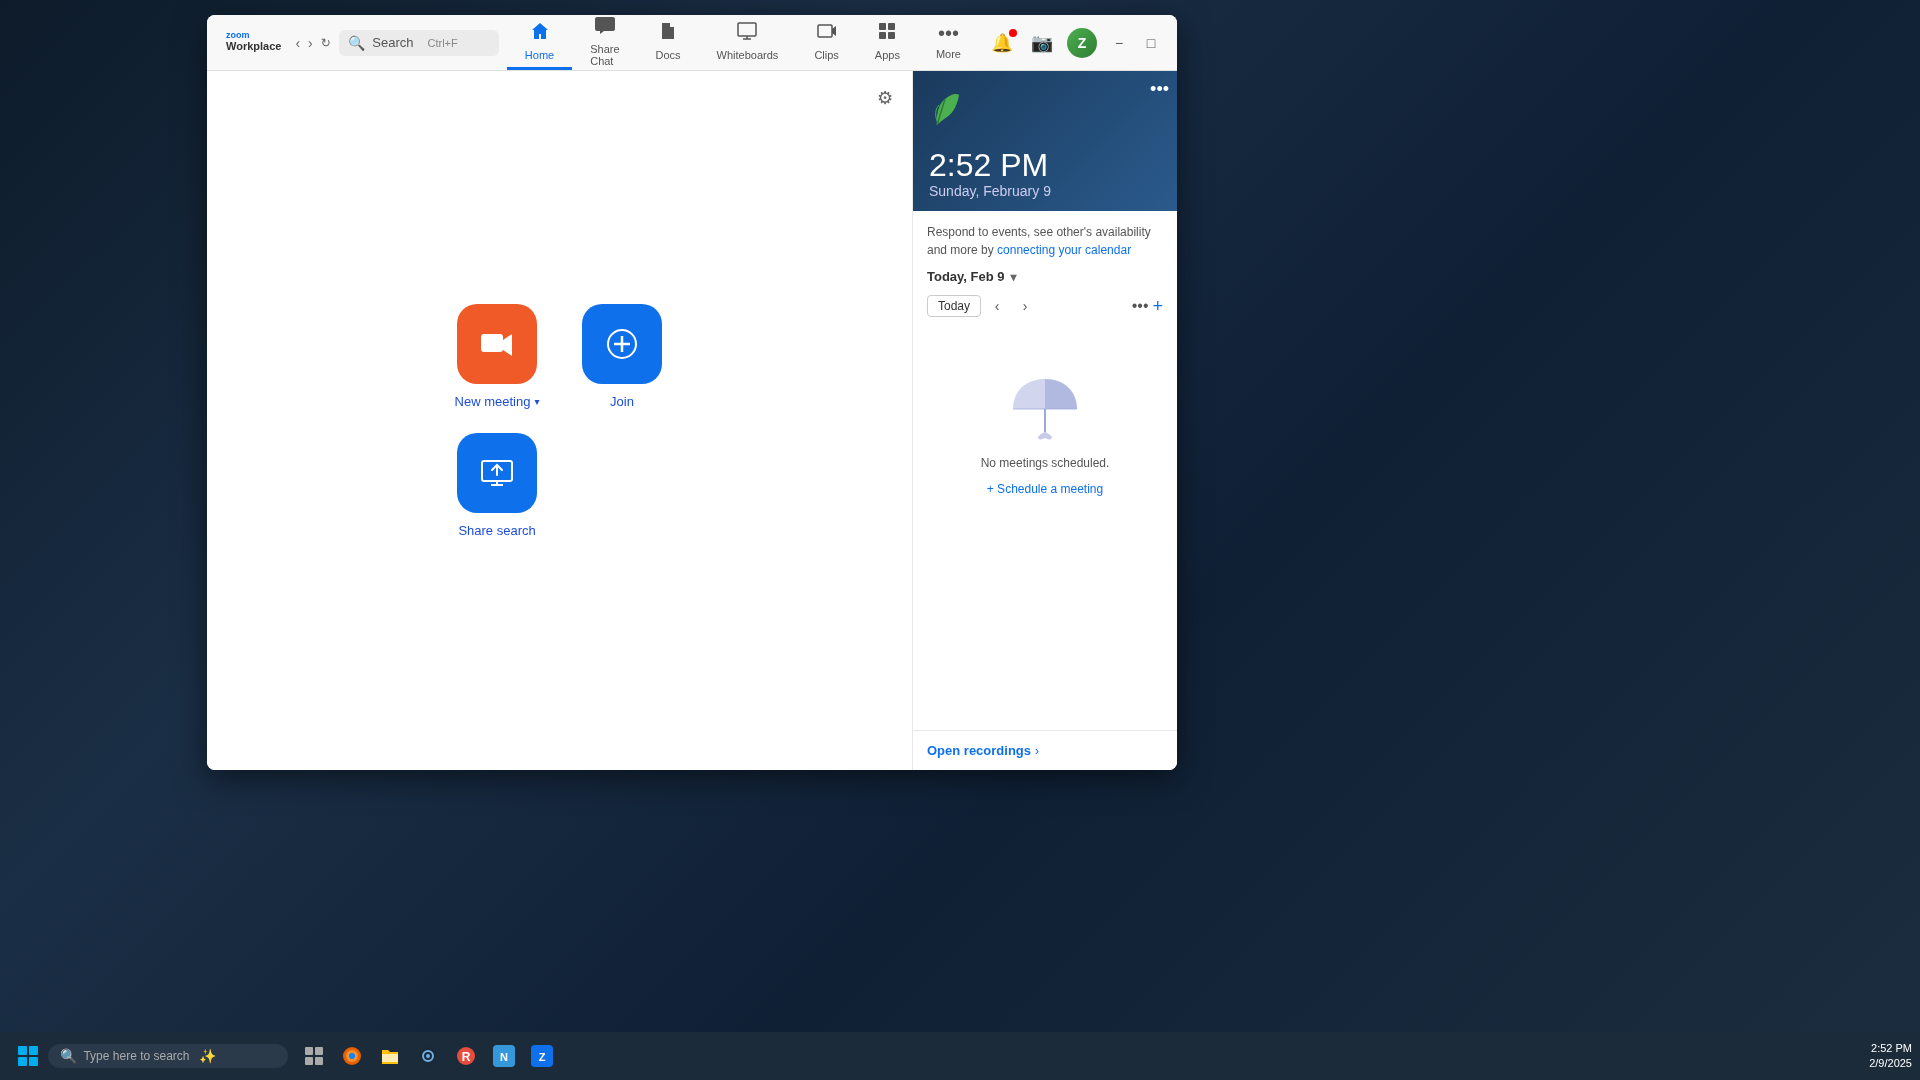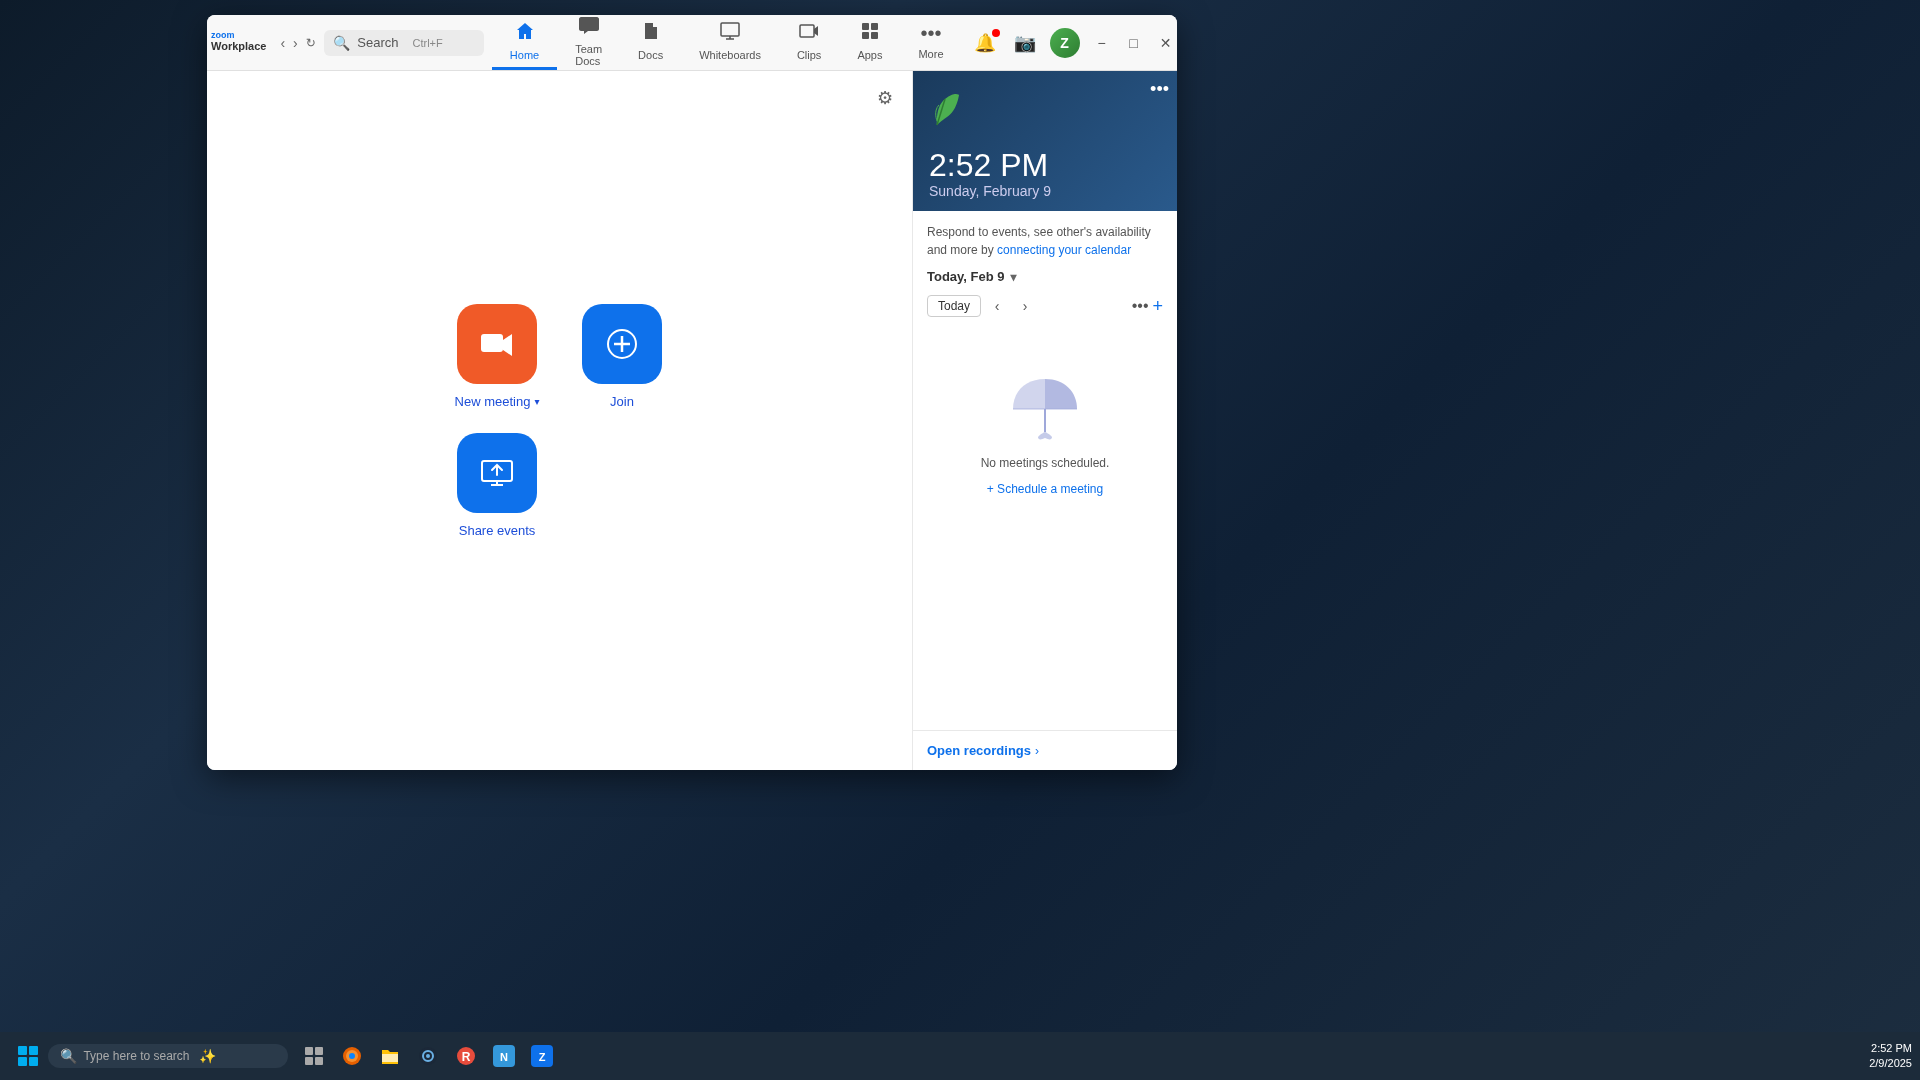--- a/index.html
+++ b/index.html
@@ -34,21 +34,21 @@
       overflow: hidden;
     }
 
     
     .title-bar {
       height: 56px;
       background: #f8f8f8;
       border-bottom: 1px solid #e0e0e0;
       display: flex;
       align-items: center;
-      padding: 0 4px;
+      padding: 0 19px;
       gap: 8px;
       flex-shrink: 0;
     }
 
     .zoom-logo {
       display: flex;
       flex-direction: column;
       margin-right: 6px;
     }
     .zoom-logo-zoom {
@@ -516,21 +516,21 @@
           </svg>
         </span>
         <span class="tab-label">Home</span>
       </div>
       <div class="nav-tab">
         <span class="tab-icon">
           <svg width="20" height="20" viewBox="0 0 20 20" fill="currentColor">
             <path d="M18 2H2C1 2 0 3 0 4v10c0 1 1 2 2 2h3v3l4-3h9c1 0 2-1 2-2V4c0-1-1-2-2-2z"></path>
           </svg>
         </span>
-        <span class="tab-label">Team Docs</span>
+        <span class="tab-label">Share Chat</span>
       </div>
       <div class="nav-tab">
         <span class="tab-icon">
           <svg width="20" height="20" viewBox="0 0 20 20" fill="currentColor">
             <path d="M4 2h8l4 4v12H4V2zm8 0v4h4"></path>
           </svg>
         </span>
         <span class="tab-label">Docs</span>
       </div>
       <div class="nav-tab">
@@ -625,21 +625,21 @@
 
         <div class="action-item">
           <button class="action-btn btn-share">
             <svg width="36" height="36" viewBox="0 0 36 36" fill="white">
               <rect x="3" y="6" width="30" height="20" rx="2" fill="none" stroke="white" stroke-width="2"></rect>
               <line x1="12" y1="30" x2="24" y2="30" stroke="white" stroke-width="2"></line>
               <line x1="18" y1="26" x2="18" y2="30" stroke="white" stroke-width="2"></line>
               <path d="M18 10v10M13 15l5-5 5 5" stroke="white" stroke-width="2" fill="none" stroke-linecap="round"></path>
             </svg>
           </button>
-          <span class="action-label">Share events</span>
+          <span class="action-label">Share search</span>
         </div>
 
       </div>
     </div>
 
     <div class="calendar-panel">
 
       <div class="calendar-header-banner">
 
         <svg class="leaf-icon" viewBox="0 0 32 40" fill="none">

